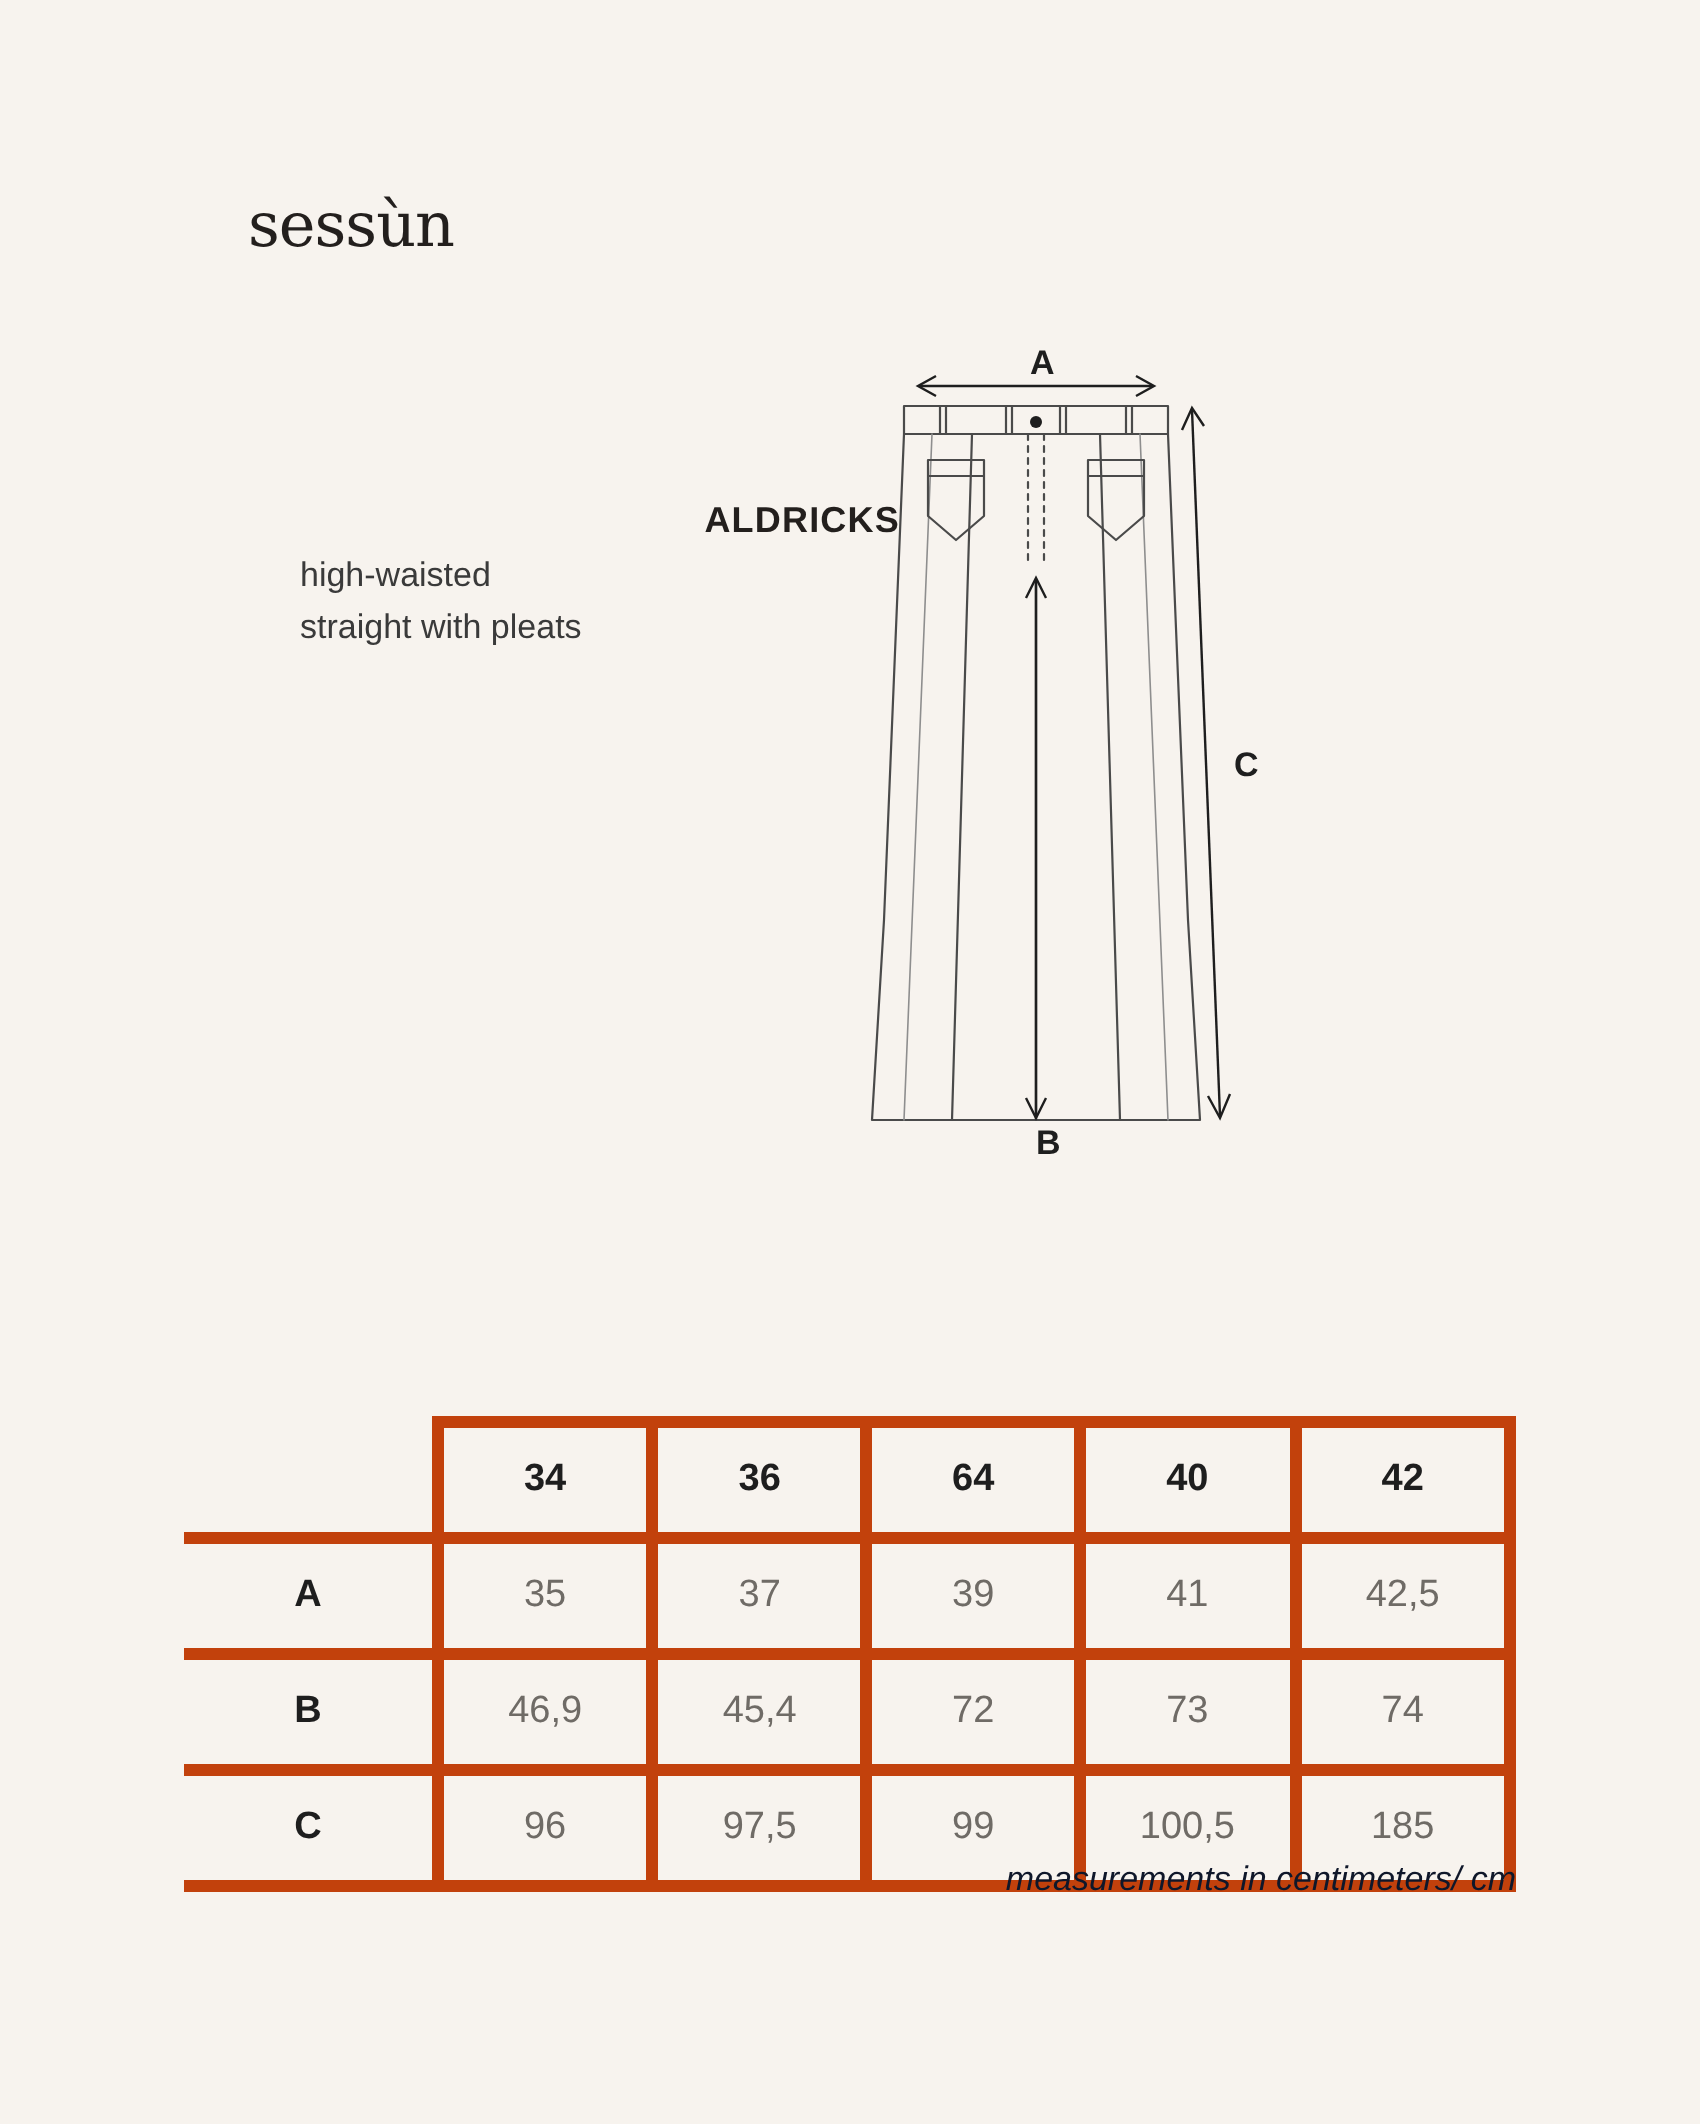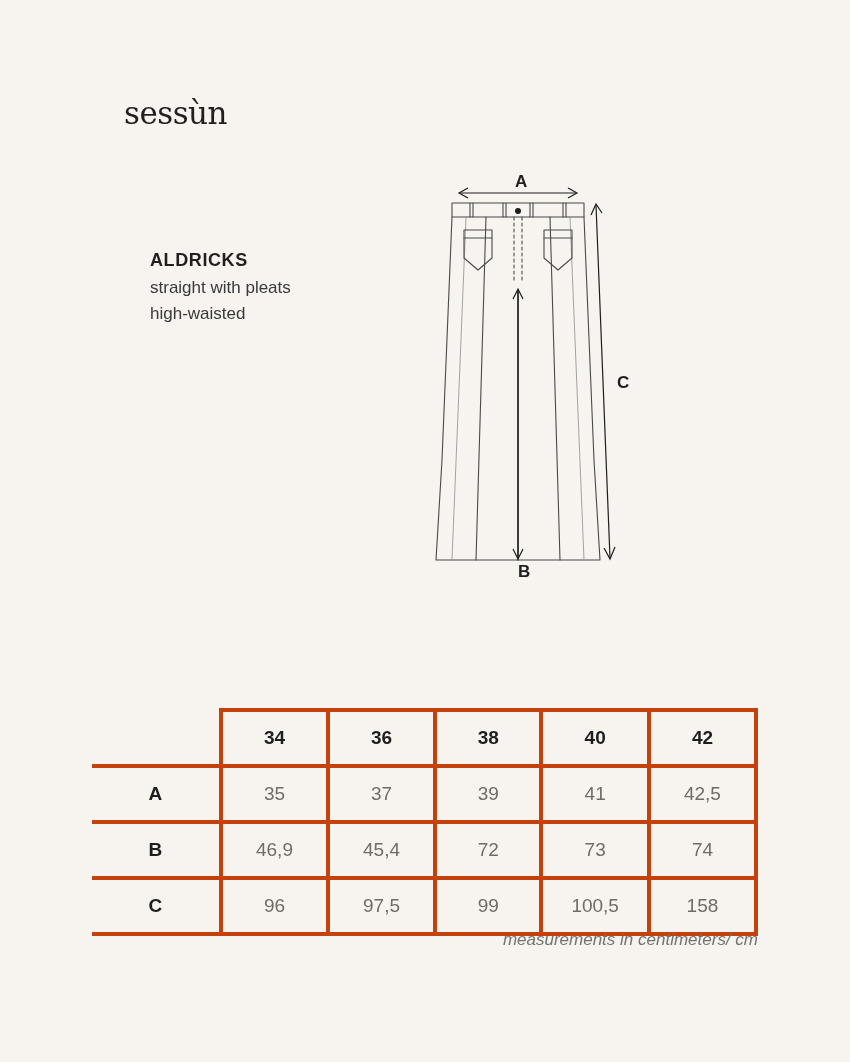--- a/index.html
+++ b/index.html
@@ -34,20 +34,21 @@
     left: 150px;
     top: 250px;
     width: 300px;
   }
   .style-name {
     font-size: 18px;
     font-weight: 700;
     letter-spacing: 0.6px;
     color: #231f1d;
     margin: 0 0 4px 0;
+    text-align: right;
   }
   .style-label {
     font-size: 17px;
     font-style: italic;
     color: #3a3a3a;
     margin: 0 0 2px 0;
   }
   .style-desc-line {
     font-size: 17px;
     color: #3a3a3a;
@@ -78,21 +79,21 @@
   
   .size-table {
     position: absolute;
     left: 92px;
     top: 708px;
     width: 666px;
     border-collapse: collapse;
   }
   .size-table th,
   .size-table td {
-    border: 4px solid #c2410c;
+    border: 6px solid #c2410c;
     height: 52px;
     text-align: center;
     font-size: 19px;
     font-weight: 400;
     color: #6f6b66;
     padding: 0;
   }
   .size-table .corner-cell {
     border-top: none;
     border-left: none;
@@ -115,32 +116,32 @@
     width: 132px;
   }
   .size-table thead tr th.corner-cell { border-bottom: 1px solid #d8d2ca; }
 
   .footnote {
     position: absolute;
     right: 92px;
     top: 930px;
     font-size: 17px;
     font-style: italic;
-    color: #737373;
+    color: #0f172a;
   }
 </style>
 </head>
 <body>
 
 <div class="brand">sessùn</div>
 
 <div class="style-block">
   <p class="style-name">ALDRICKS</p>
+  <div class="style-desc-line">high-waisted</div>
   <div class="style-desc-line">straight with pleats</div>
-  <div class="style-desc-line">high-waisted</div>
 </div>
 
 <div class="diagram">
   <svg width="250" height="450" viewBox="0 0 250 450">
     <g fill="none" stroke="#4a4a4a" stroke-width="1.1" stroke-linejoin="round" stroke-linecap="round">
 
       <rect x="22" y="43" width="132" height="14"></rect>
 
       <line x1="40" y1="43" x2="40" y2="57"></line>
       <line x1="43" y1="43" x2="43" y2="57"></line>
@@ -193,21 +194,21 @@
   <span class="dim-letter letter-b">B</span>
   <span class="dim-letter letter-c">C</span>
 </div>
 
 <table class="size-table">
   <thead>
     <tr>
       <th class="corner-cell"></th>
       <th class="size-head">34</th>
       <th class="size-head">36</th>
-      <th class="size-head">38</th>
+      <th class="size-head">64</th>
       <th class="size-head">40</th>
       <th class="size-head">42</th>
     </tr>
   </thead>
   <tbody>
     <tr>
       <th class="row-head">A</th>
       <td>35</td>
       <td>37</td>
       <td>39</td>
@@ -221,18 +222,18 @@
       <td>72</td>
       <td>73</td>
       <td>74</td>
     </tr>
     <tr>
       <th class="row-head">C</th>
       <td>96</td>
       <td>97,5</td>
       <td>99</td>
       <td>100,5</td>
-      <td>158</td>
+      <td>185</td>
     </tr>
   </tbody>
 </table>
 
 <div class="footnote">measurements in centimeters/ cm</div>
 
 </body></html>

